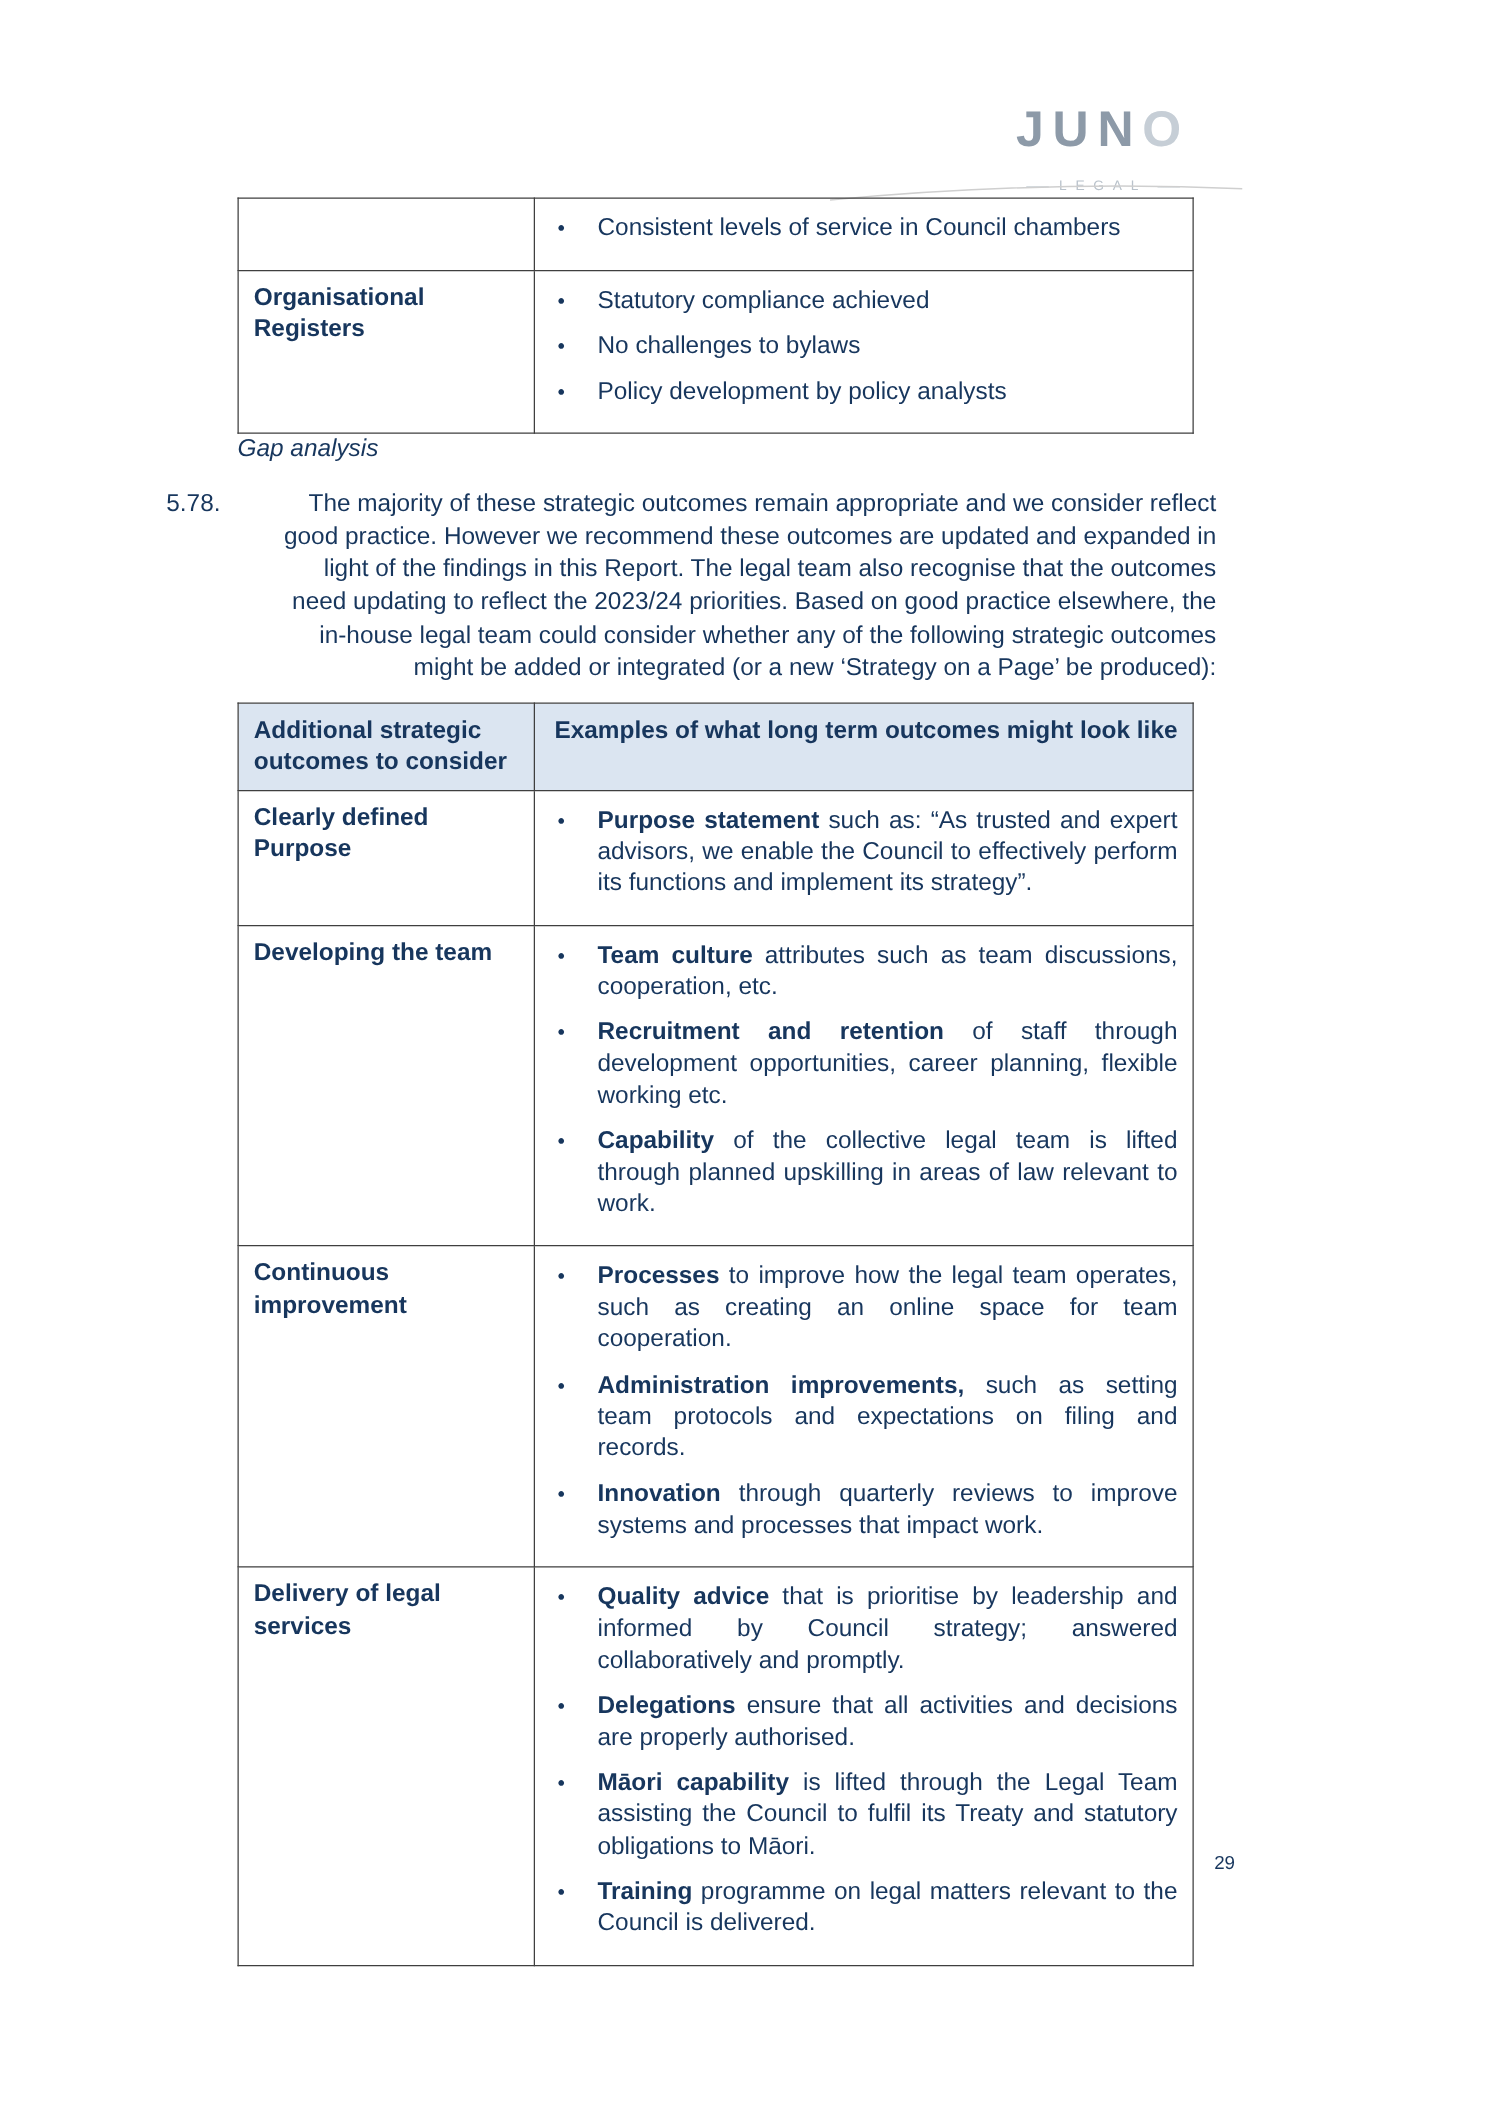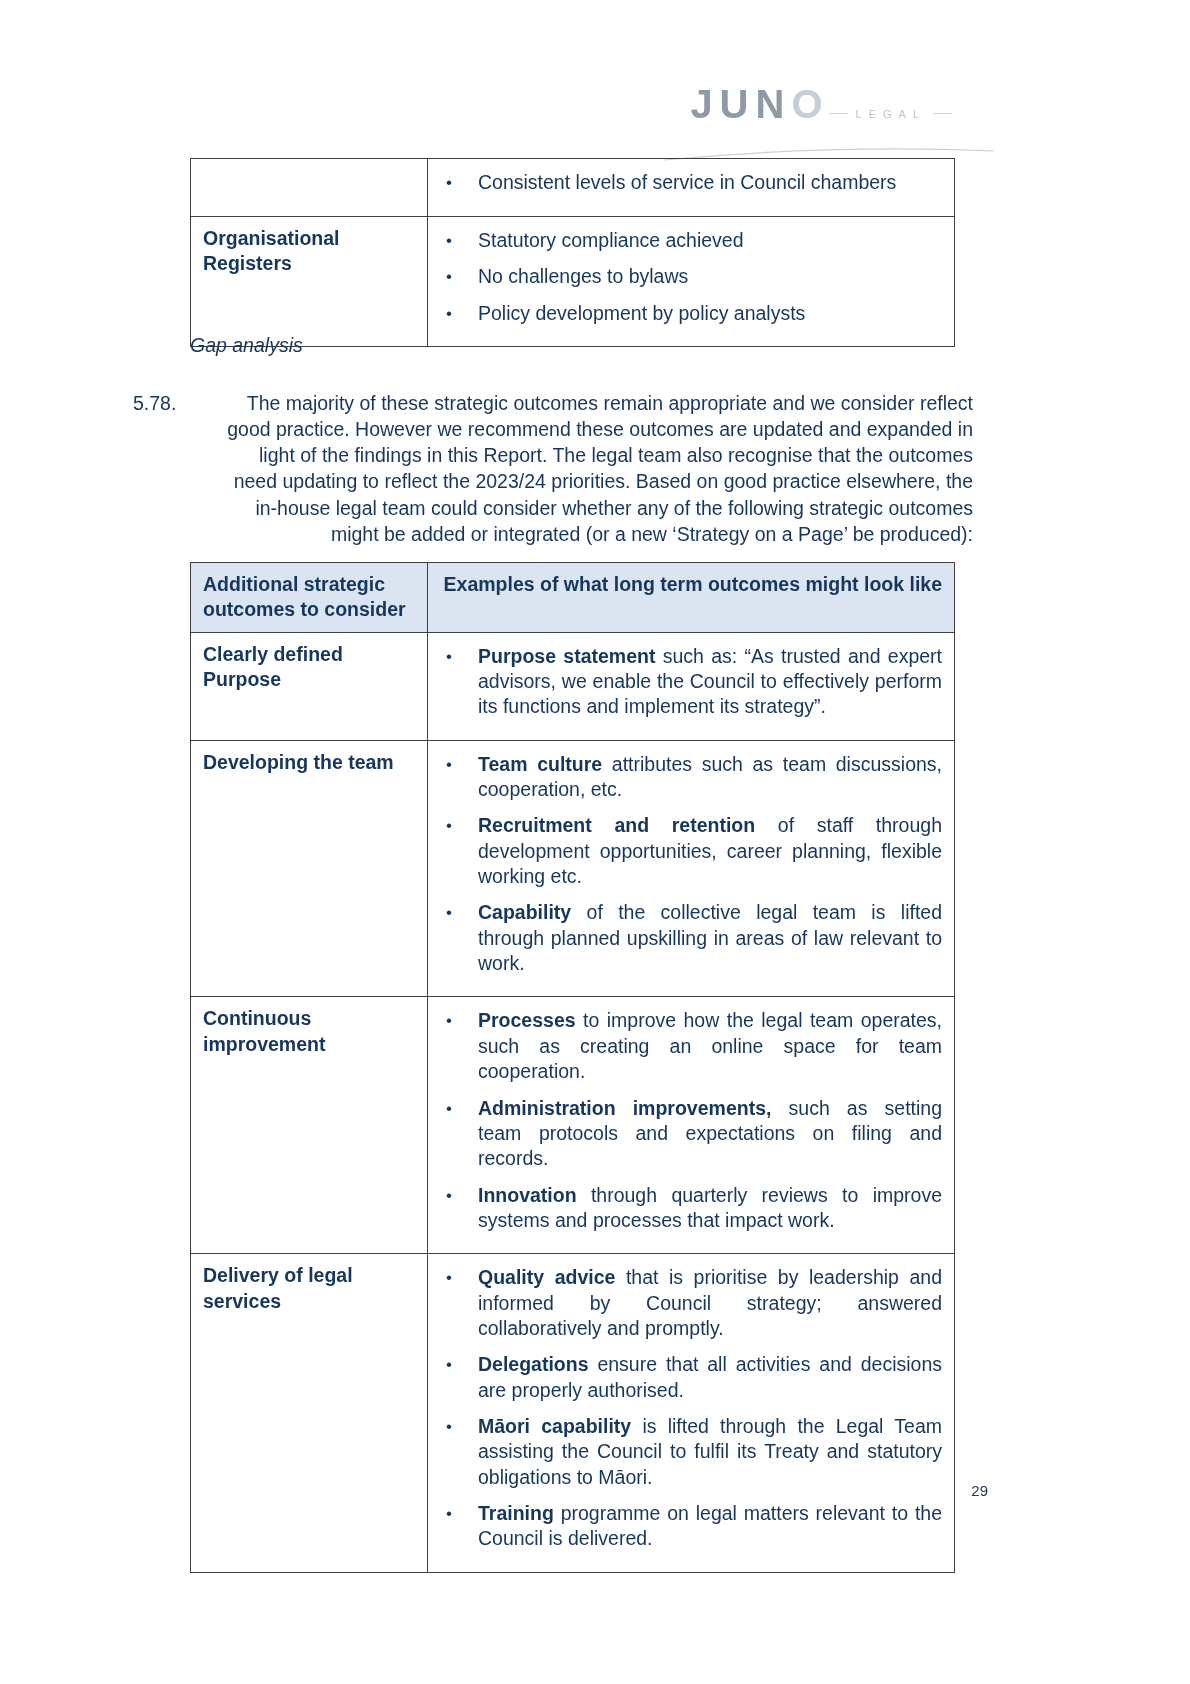--- a/index.html
+++ b/index.html
@@ -12,21 +12,21 @@
     color:#17365d;
     overflow:hidden;
   }
 
   
   .logo{
     position:absolute;
     top:84px;
     right:238px;
     display:flex;
-    flex-direction:row;
+    flex-direction:column;
     align-items:center;
   }
   .logo .brand{
     font-size:40px;
     font-weight:600;
     letter-spacing:7px;
     color:#8d9aa8;
     line-height:1;
   }
   .logo .brand .o-light{color:#c6ced6;}
@@ -98,21 +98,21 @@
     flex:1;
     text-align:justify;
   }
   .bullet .btext.no-justify{text-align:left;}
   .bullet .btext b{font-weight:bold;}
 
   
   .gap-heading{
     position:absolute;
     left:190px;
-    top:334px;
+    top:348px;
     font-style:italic;
     font-size:19.5px;
   }
   .para{
     position:absolute;
     left:133px;
     top:390px;
     width:840px;
     display:flex;
     font-size:19.5px;

